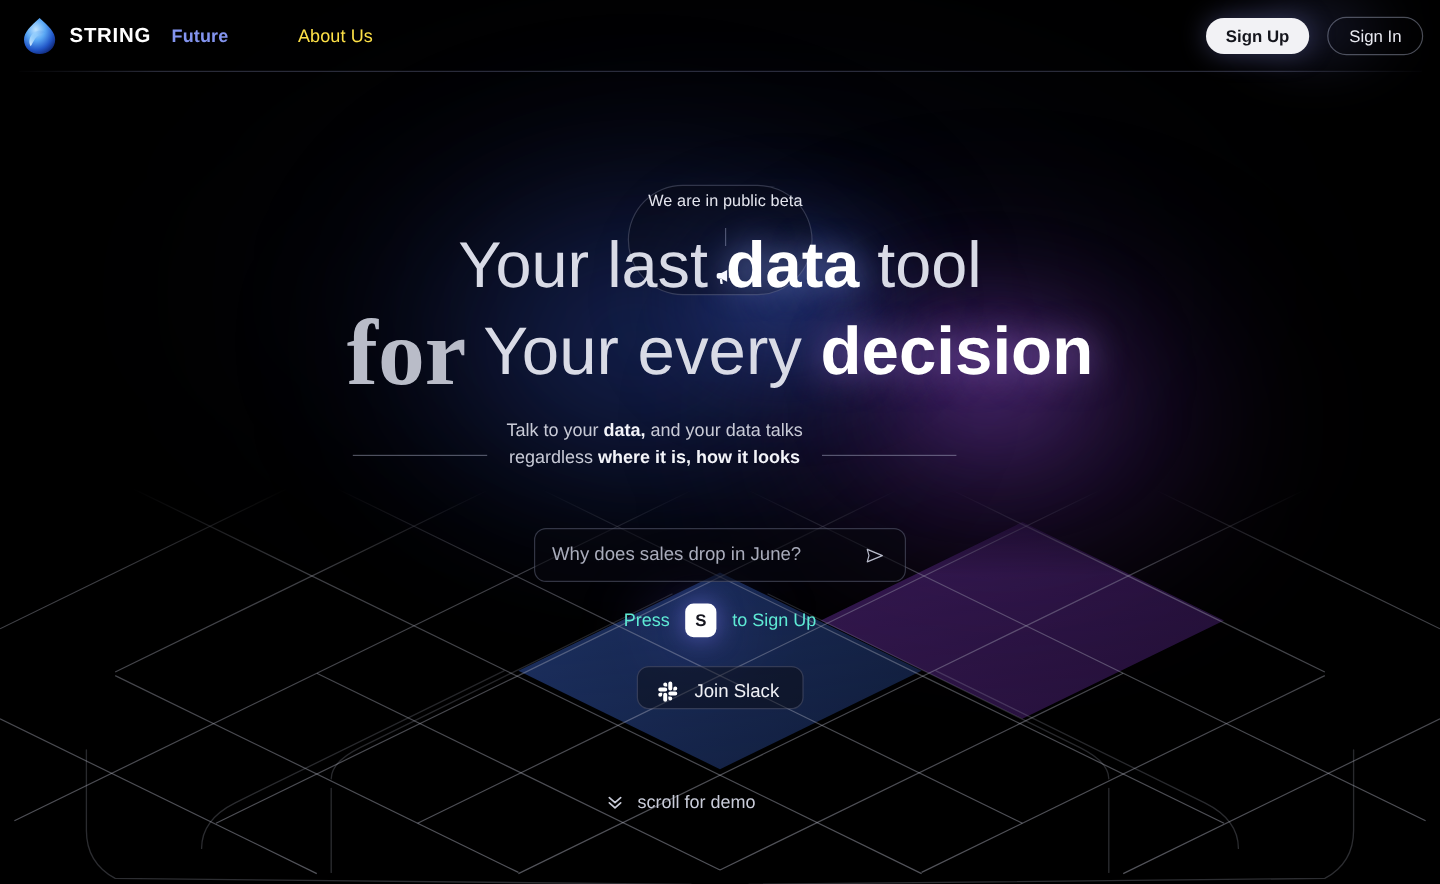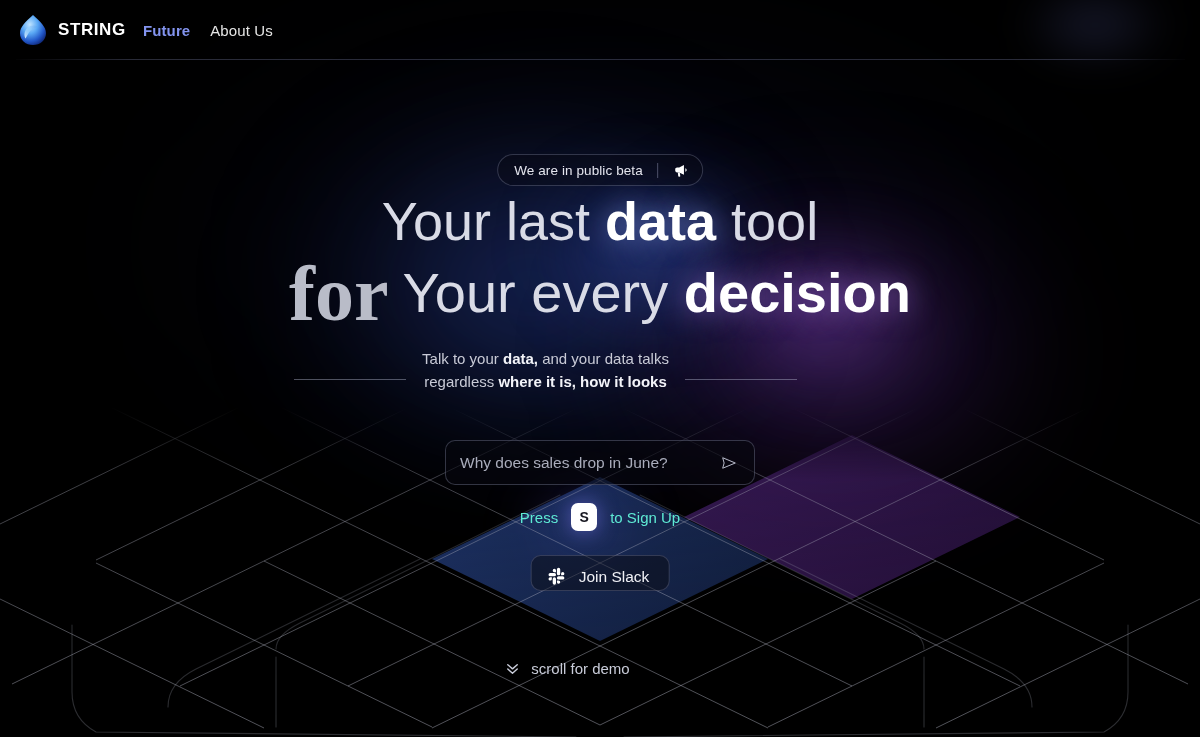--- a/index.html
+++ b/index.html
@@ -147,35 +147,36 @@
     font-weight: 700;
     letter-spacing: 0.6px;
   }
 
   .nav {
     position: absolute;
     left: 143px; top: 0;
     height: 60px;
     display: flex;
     align-items: center;
-    gap: 20px;
+    gap: 38px;
   }
   .nav-item {
     font-size: 15px;
     letter-spacing: 0.1px;
     cursor: pointer;
     white-space: nowrap;
   }
   .nav-item.active {
     color: #8394ef;
     font-weight: 700;
   }
   .nav-item.plain {
-    color: #e5e5e5;
+    color: #fde047;
     font-weight: 400;
+    margin-left: 20px;
   }
 
   .auth {
     position: absolute;
     right: 14px; top: 0;
     height: 60px;
     display: flex;
     align-items: center;
     gap: 15px;
   }
@@ -211,26 +212,27 @@
     z-index: 10;
   }
 
   .beta-badge {
     position: absolute;
     left: 50%;
     transform: translateX(-50%);
     top: 94px;
     display: flex;
     align-items: center;
-    gap: 0px;
+    gap: 15px;
     border: 1px solid rgba(150,155,185,0.30);
     border-radius: 999px;
     padding: 5px 7px 5px 16px;
     background: rgba(10,10,18,0.35);
     cursor: pointer;
+    flex-direction: column;
   }
   .beta-text {
     color: #e4e5ee;
     font-size: 13.5px;
     letter-spacing: 0.1px;
     white-space: nowrap;
   }
   .beta-sep {
     width: 1px; height: 15px;
     background: rgba(160,165,195,0.45);
@@ -514,20 +516,24 @@
         </svg>
       </div>
       <span class="brand-name">STRING</span>
     </div>
 
     <nav class="nav">
       <span class="nav-item active">Future</span>
       <span class="nav-item plain">About Us</span>
     </nav>
 
+    <div class="auth">
+      <button class="btn-signup">Sign Up</button>
+      <button class="btn-signin">Sign In</button>
+    </div>
   </div>
 
   <div class="hero">
 
     <div class="beta-badge">
       <span class="beta-text">We are in public beta</span>
       <span class="beta-sep"></span>
       <span class="beta-icon">
         <svg width="15" height="15" viewBox="0 0 16 16" fill="none" xmlns="http://www.w3.org/2000/svg">
           <path d="M11.5 2.2 L11.5 12.6 L6.4 10.0 L4.2 10.0 C3.0 10.0 2.2 9.2 2.2 8.0 L2.2 6.8 C2.2 5.6 3.0 4.8 4.2 4.8 L6.4 4.8 Z" fill="#ffffff"></path>

